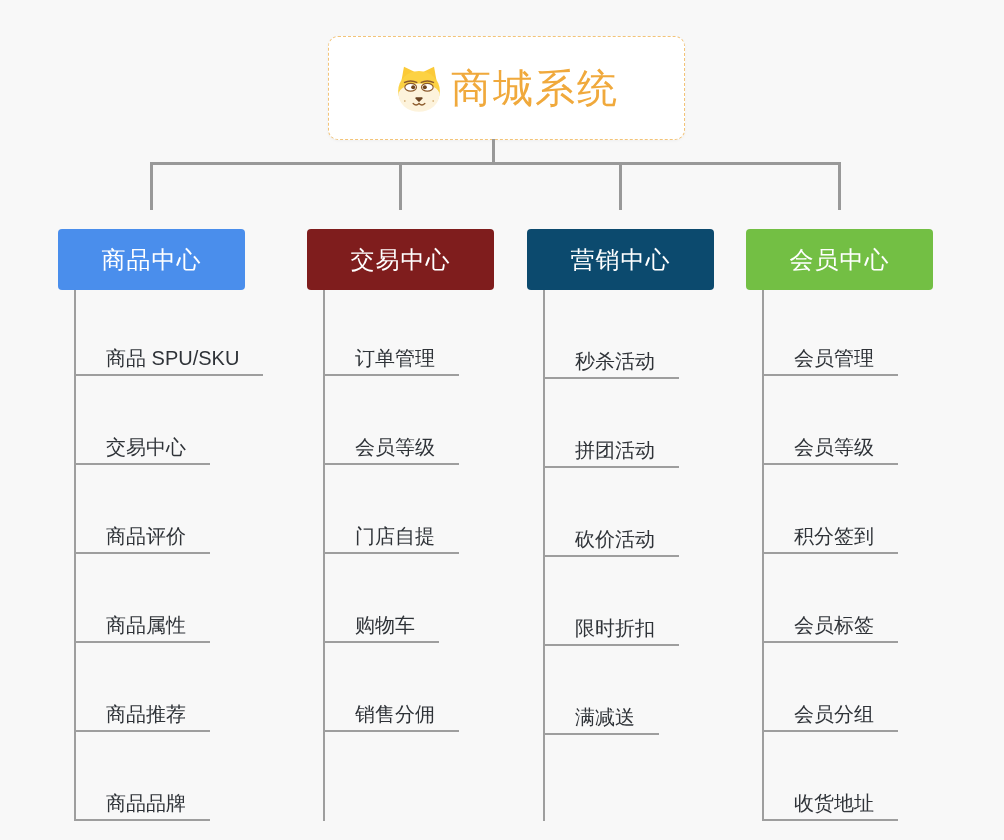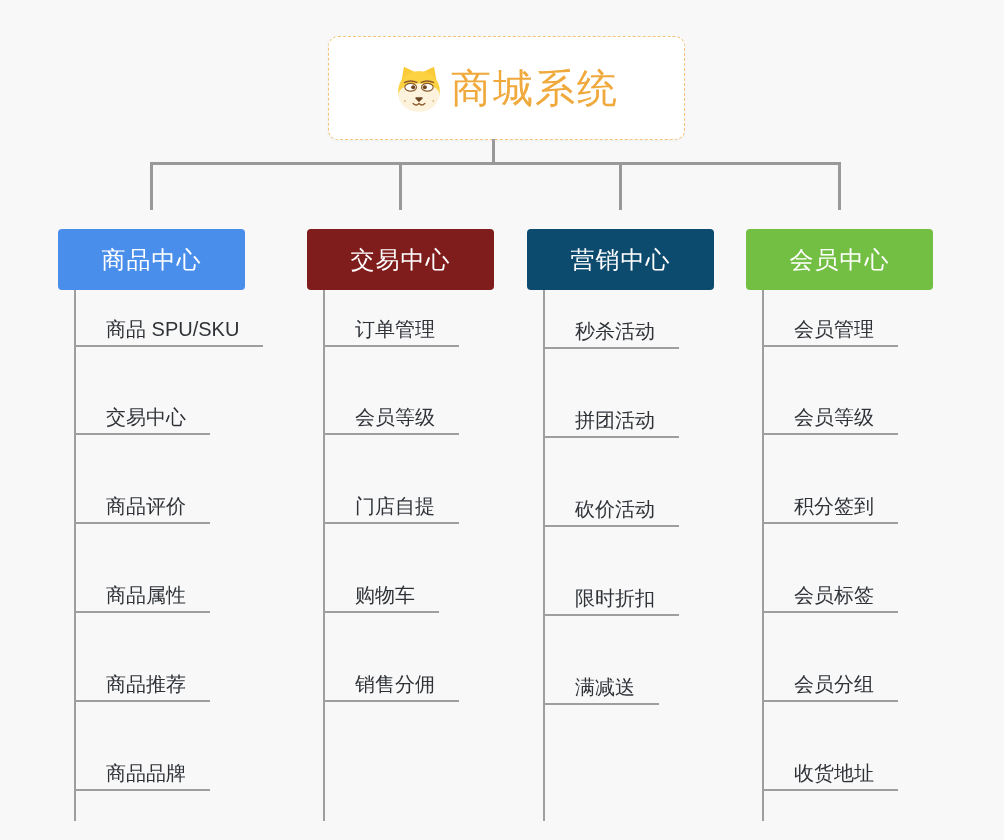--- a/index.html
+++ b/index.html
@@ -54,21 +54,21 @@
   }
   .children{position:relative;height:531px;}
   .spine{
     position:absolute;left:16px;top:0;
     width:2px;height:531px;
     background:#9e9e9e;
   }
   .slot{
     margin-left:16px;
     height:89px;
-    display:flex;align-items:center;
+    display:flex;align-items:flex-end;
   }
   .slot.first{height:86px;}
   .child-label{
     display:inline-block;
     font-size:20px;
     color:#2f3338;
     line-height:1;
     padding:0 24px 6px 32px;
     border-bottom:2px solid #9e9e9e;
     white-space:nowrap;

